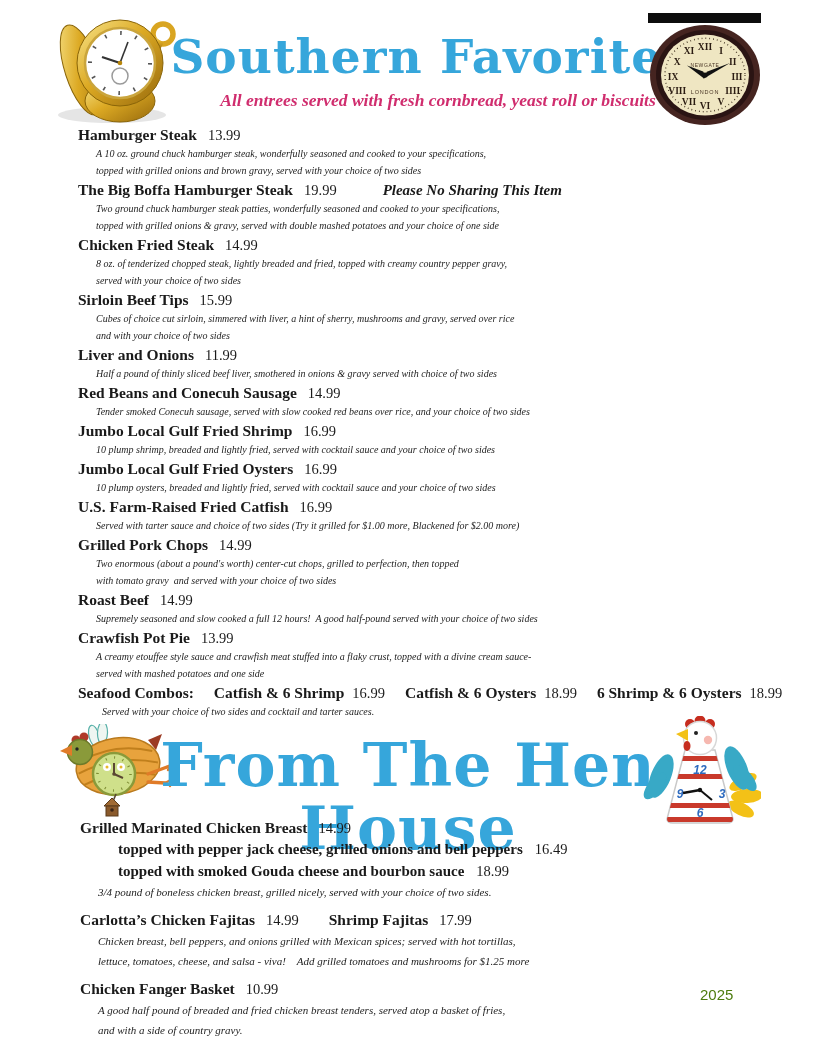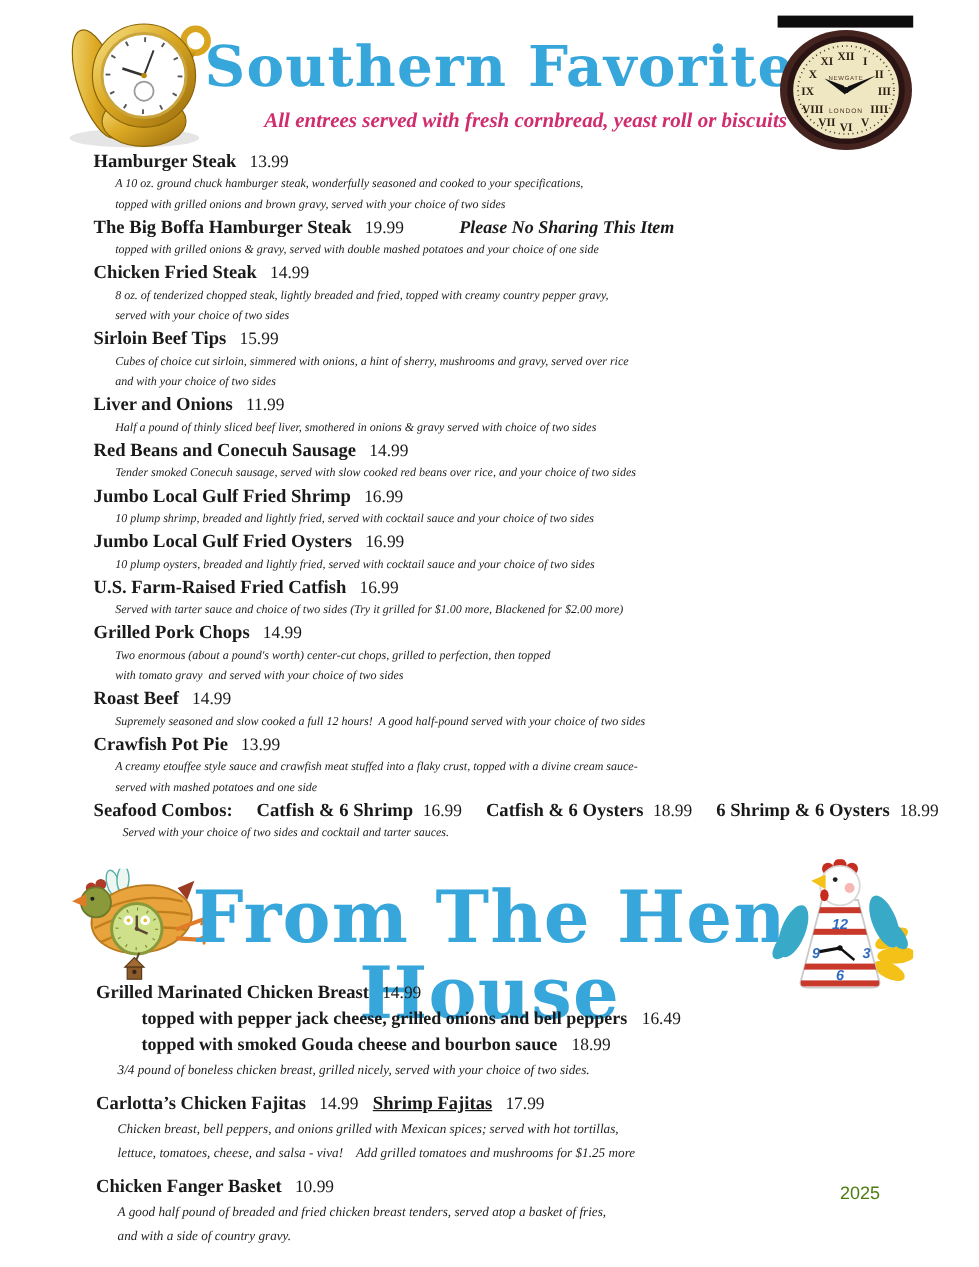--- a/index.html
+++ b/index.html
@@ -25,21 +25,21 @@
   #wall-clock{left:649px;top:24px;width:112px;height:102px;}
   #hen-clock{left:50px;top:724px;width:126px;height:94px;}
   #rooster-clock{left:641px;top:716px;width:120px;height:114px;}
   
   #southern-list{left:78px;top:126px;width:720px;}
   #hen-list{left:80px;top:817px;width:720px;}
   .menu-item{margin-bottom:2.5px;}
   .item-head{font-weight:700;font-size:15.5px;line-height:18.5px;}
   .item-price{font-weight:400;font-size:14.5px;margin-left:11px;}
   .item-note{font-weight:700;font-style:italic;font-size:15px;margin-left:46px;}
-  .name2{margin-left:12px;text-decoration:underline;}
+  .name2{margin-left:30px;}
   .item-desc{}
   .desc-line{
     font-style:italic;font-size:10px;line-height:17px;padding-left:18px;
     white-space:pre-wrap;color:#1c1c1c;
   }
   
   .combo-name{font-weight:700;font-size:15.5px;margin-left:20px;}
   .combo-name:first-of-type{margin-left:16px;}
   .combo-price{font-weight:400;font-size:14.5px;margin-left:8px;}
   .combos .desc-line{padding-left:24px;}
@@ -115,34 +115,35 @@
       <div class="menu-item">
         <div class="item-head"><span class="item-name">Hamburger Steak</span><span class="item-price">13.99</span></div>
         <div class="item-desc">
           <div class="desc-line">A 10 oz. ground chuck hamburger steak, wonderfully seasoned and cooked to your specifications,</div>
           <div class="desc-line">topped with grilled onions and brown gravy, served with your choice of two sides</div>
         </div>
       </div>
       <div class="menu-item">
         <div class="item-head"><span class="item-name">The Big Boffa Hamburger Steak</span><span class="item-price">19.99</span><span class="item-note">Please No Sharing This Item</span></div>
         <div class="item-desc">
+          <div class="desc-line">Two ground chuck hamburger steak patties, wonderfully seasoned and cooked to your specifications,</div>
           <div class="desc-line">topped with grilled onions &amp; gravy, served with double mashed potatoes and your choice of one side</div>
         </div>
       </div>
       <div class="menu-item">
         <div class="item-head"><span class="item-name">Chicken Fried Steak</span><span class="item-price">14.99</span></div>
         <div class="item-desc">
           <div class="desc-line">8 oz. of tenderized chopped steak, lightly breaded and fried, topped with creamy country pepper gravy,</div>
           <div class="desc-line">served with your choice of two sides</div>
         </div>
       </div>
       <div class="menu-item">
         <div class="item-head"><span class="item-name">Sirloin Beef Tips</span><span class="item-price">15.99</span></div>
         <div class="item-desc">
-          <div class="desc-line">Cubes of choice cut sirloin, simmered with onions, a hint of sherry, mushrooms and gravy, served over rice</div>
+          <div class="desc-line">Cubes of choice cut sirloin, simmered with liver, a hint of sherry, mushrooms and gravy, served over rice</div>
           <div class="desc-line">and with your choice of two sides</div>
         </div>
       </div>
       <div class="menu-item">
         <div class="item-head"><span class="item-name">Liver and Onions</span><span class="item-price">11.99</span></div>
         <div class="item-desc">
           <div class="desc-line">Half a pound of thinly sliced beef liver, smothered in onions &amp; gravy served with choice of two sides</div>
         </div>
       </div>
       <div class="menu-item">

